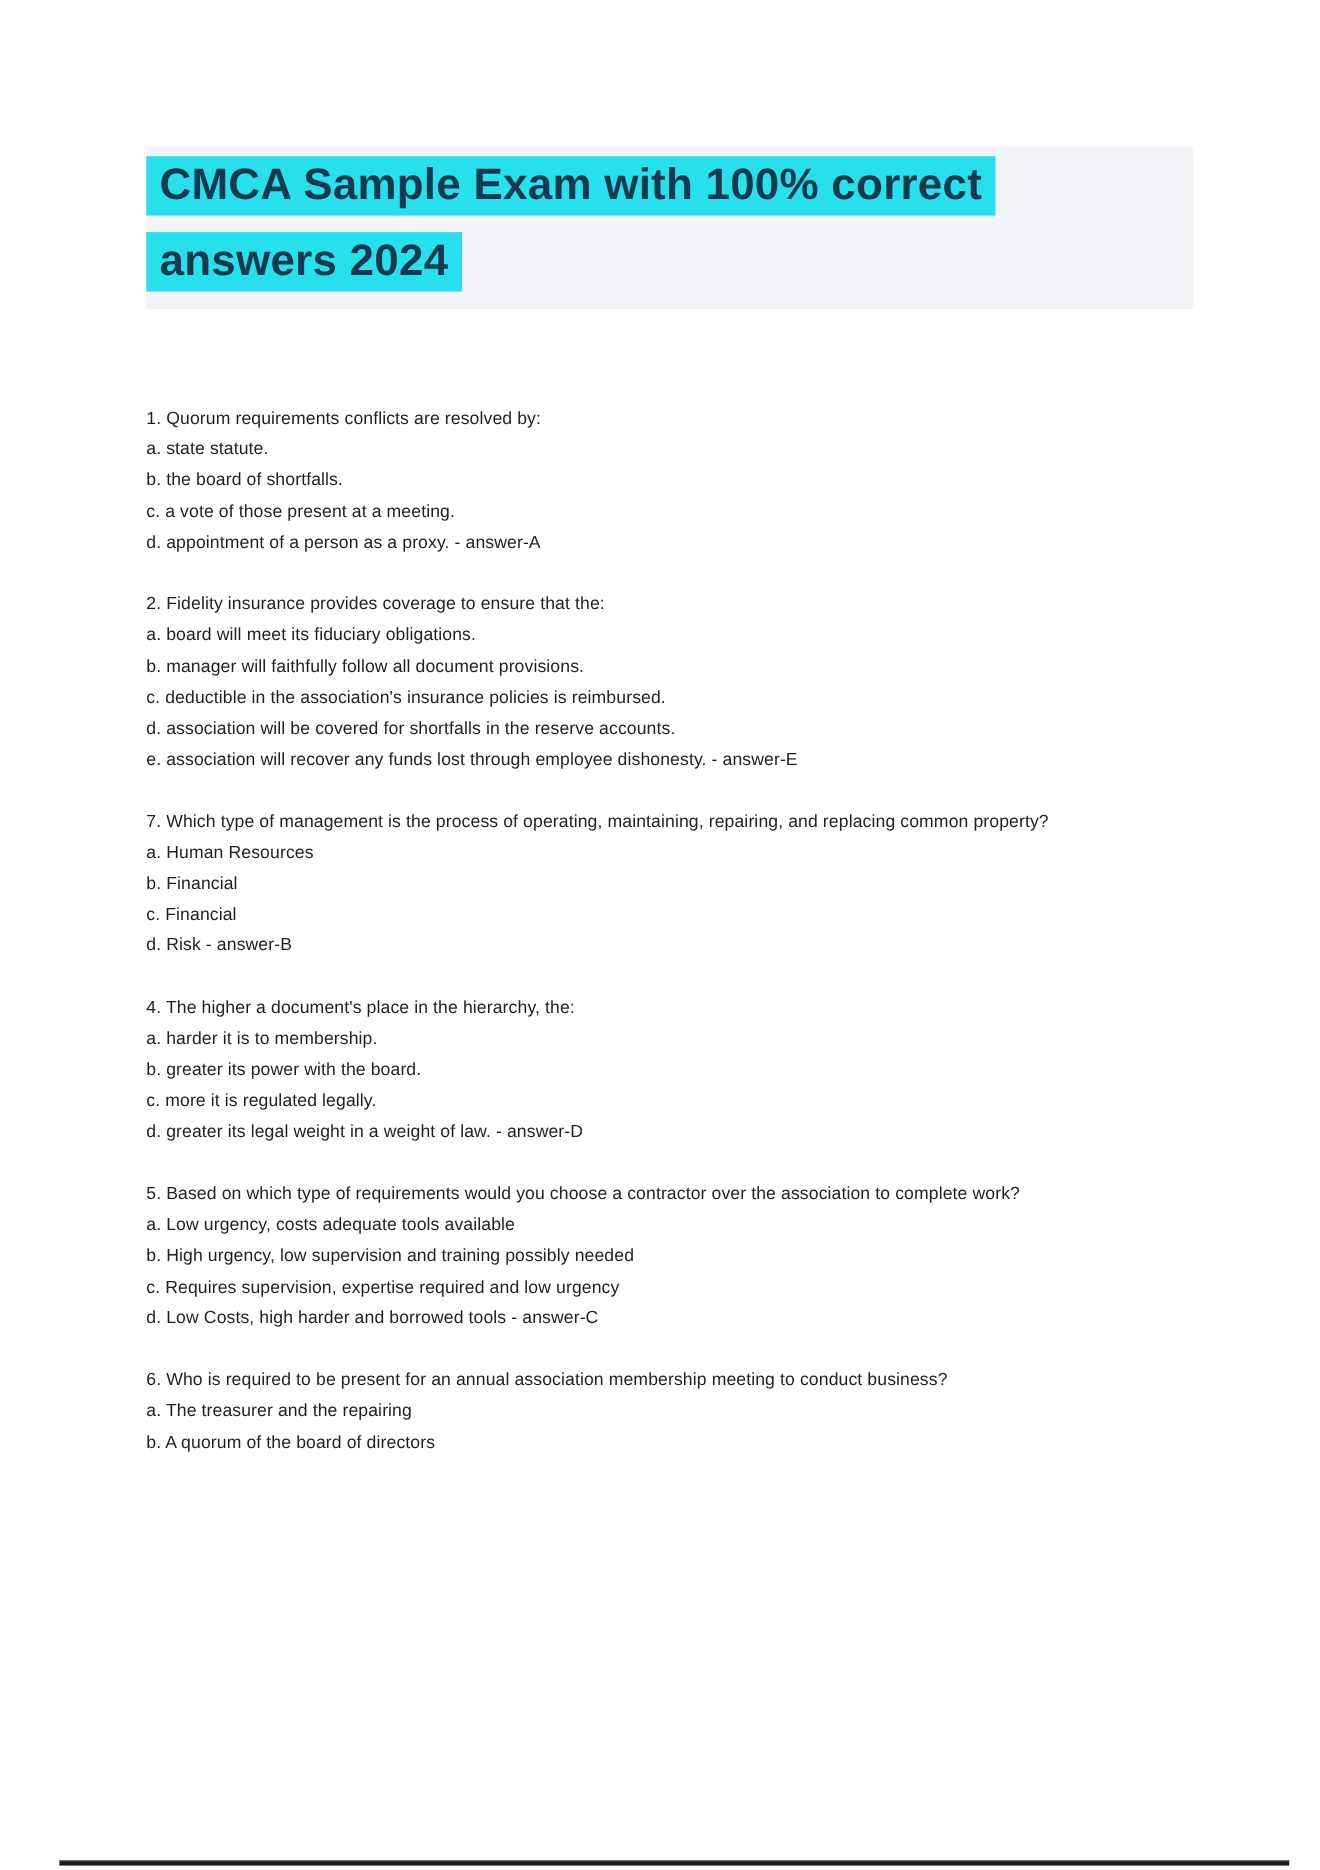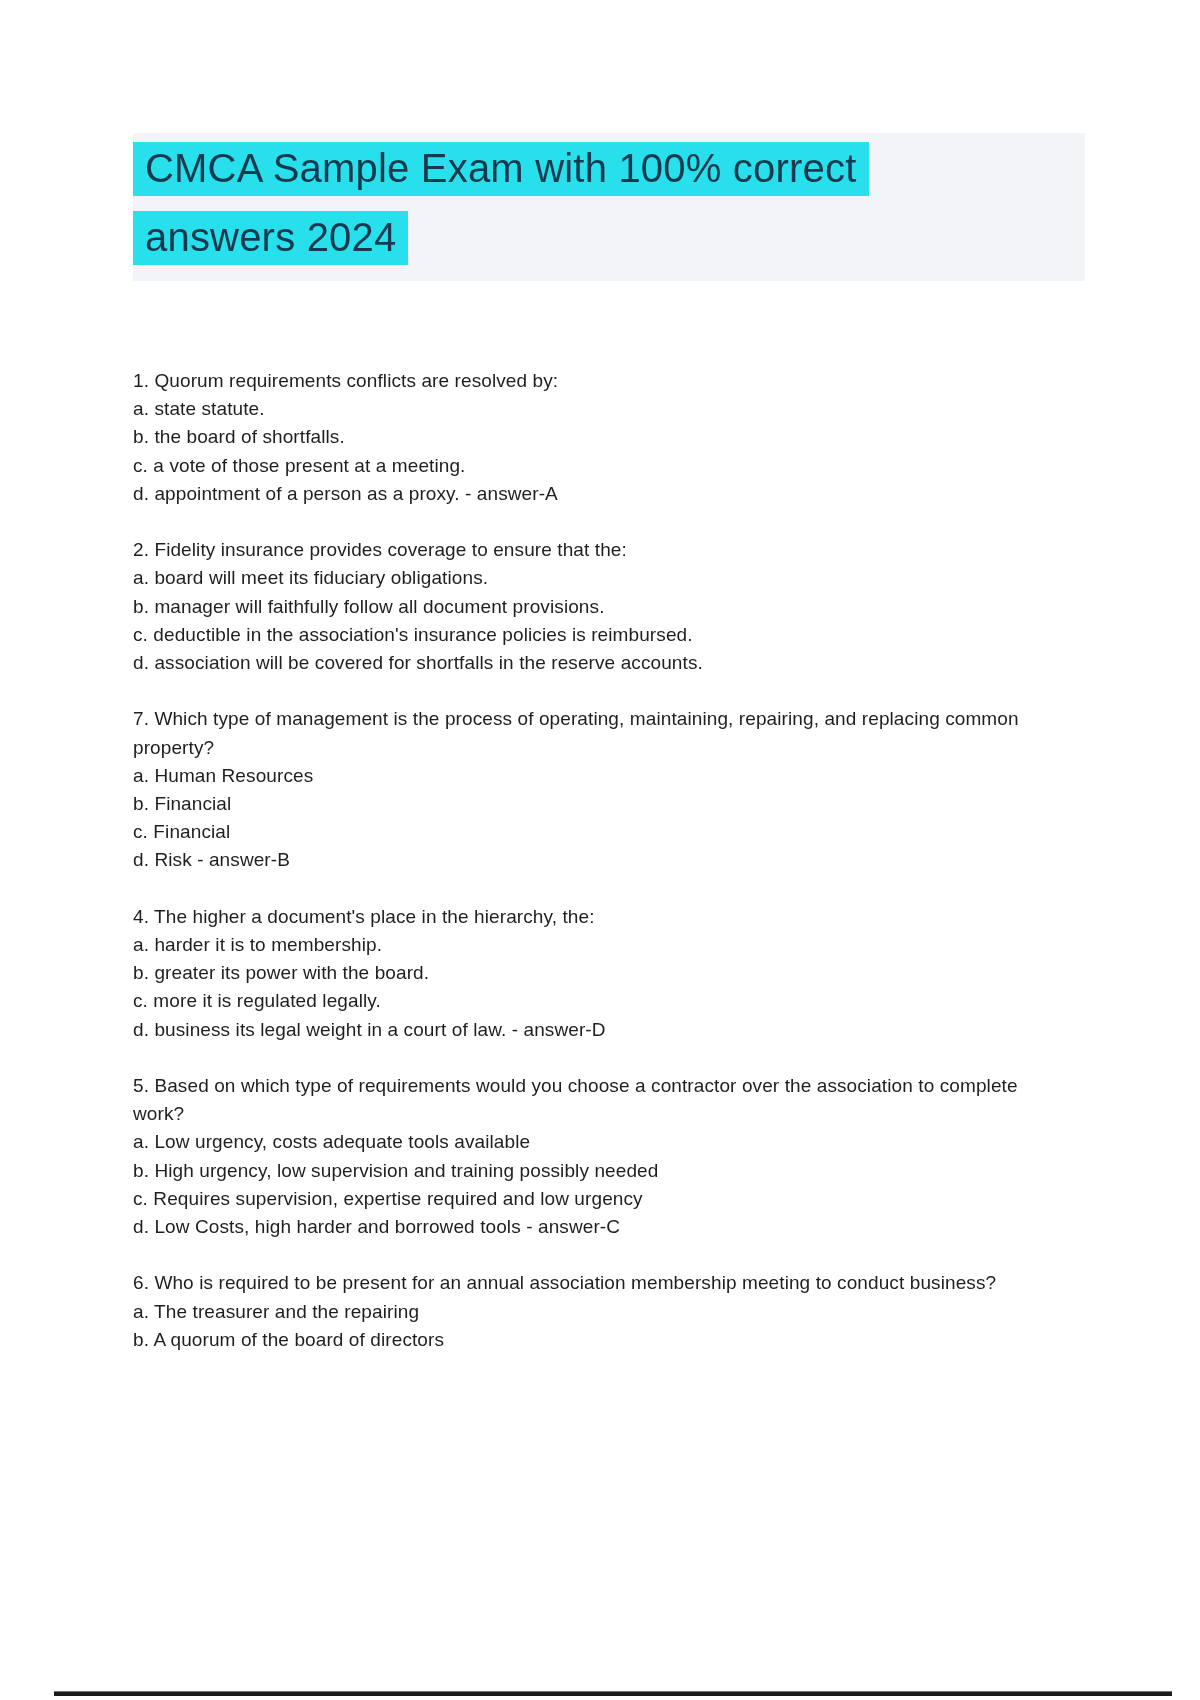--- a/index.html
+++ b/index.html
@@ -27,36 +27,36 @@
     width:952px;
     min-height:148px;
     background:var(--title-band-bg);
     padding:9px 0 14px 0;
   }
   .title-line{
     display:table;
     background:var(--highlight);
     color:var(--title-text);
     font-size:40px;
-    font-weight:normal;
+    font-weight:bold;
     line-height:52px;
     padding:0 12px 2px 12px;
     letter-spacing:0.2px;
     white-space:nowrap;
   }
   .title-line + .title-line{
     margin-top:15px;
   }
   .content{
     position:absolute;
     left:133px;
     top:367px;
     width:900px;
     color:var(--body-text);
-    font-size:19px;
+    font-size:16px;
     line-height:28.2px;
   }
   .question-block{
     margin-bottom:28.2px;
   }
   .question-block.extra-gap{
     margin-top:28.2px;
   }
   .question-text,.option-line{
     letter-spacing:0.1px;
@@ -89,36 +89,37 @@
         <div class="option-line">c. a vote of those present at a meeting.</div>
         <div class="option-line">d. appointment of a person as a proxy. - answer-A</div>
       </div>
 
   <div class="question-block">
     <div class="question-text">2. Fidelity insurance provides coverage to ensure that the:</div>
   <div class="option-line">a. board will meet its fiduciary obligations.</div>
         <div class="option-line">b. manager will faithfully follow all document provisions.</div>
         <div class="option-line">c. deductible in the association's insurance policies is reimbursed.</div>
         <div class="option-line">d. association will be covered for shortfalls in the reserve accounts.</div>
+        <div class="option-line">e. association will recover any funds lost through employee dishonesty. - answer-E</div>
       </div>
 
   <div class="question-block">
     <div class="question-text">7. Which type of management is the process of operating, maintaining, repairing, and replacing common property?</div>
   <div class="option-line">a. Human Resources</div>
         <div class="option-line">b. Financial</div>
         <div class="option-line">c. Financial</div>
         <div class="option-line">d. Risk - answer-B</div>
       </div>
 
   <div class="question-block extra-gap">
     <div class="question-text">4. The higher a document's place in the hierarchy, the:</div>
   <div class="option-line">a. harder it is to membership.</div>
         <div class="option-line">b. greater its power with the board.</div>
         <div class="option-line">c. more it is regulated legally.</div>
-        <div class="option-line">d. business its legal weight in a court of law. - answer-D</div>
+        <div class="option-line">d. greater its legal weight in a weight of law. - answer-D</div>
       </div>
 
   <div class="question-block">
     <div class="question-text">5. Based on which type of requirements would you choose a contractor over the association to complete work?</div>
   <div class="option-line">a. Low urgency, costs adequate tools available</div>
         <div class="option-line">b. High urgency, low supervision and training possibly needed</div>
         <div class="option-line">c. Requires supervision, expertise required and low urgency</div>
         <div class="option-line">d. Low Costs, high harder and borrowed tools - answer-C</div>
       </div>
 

